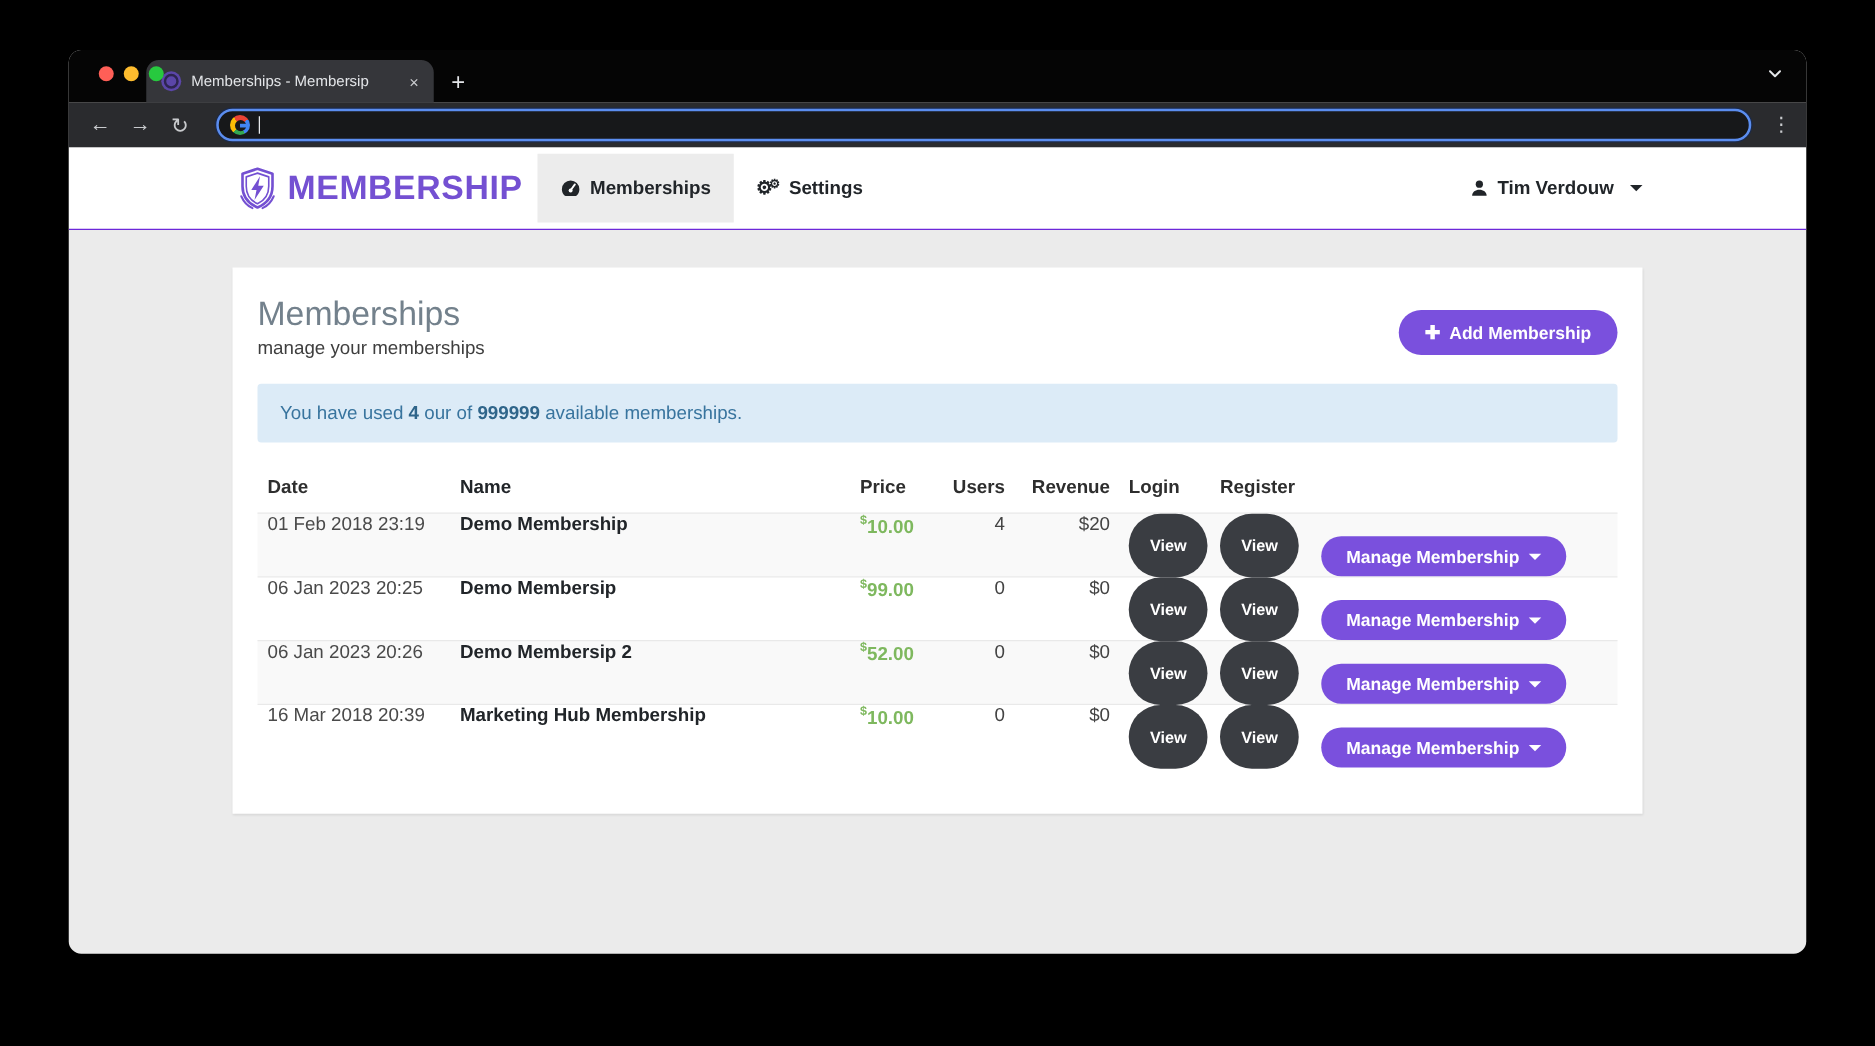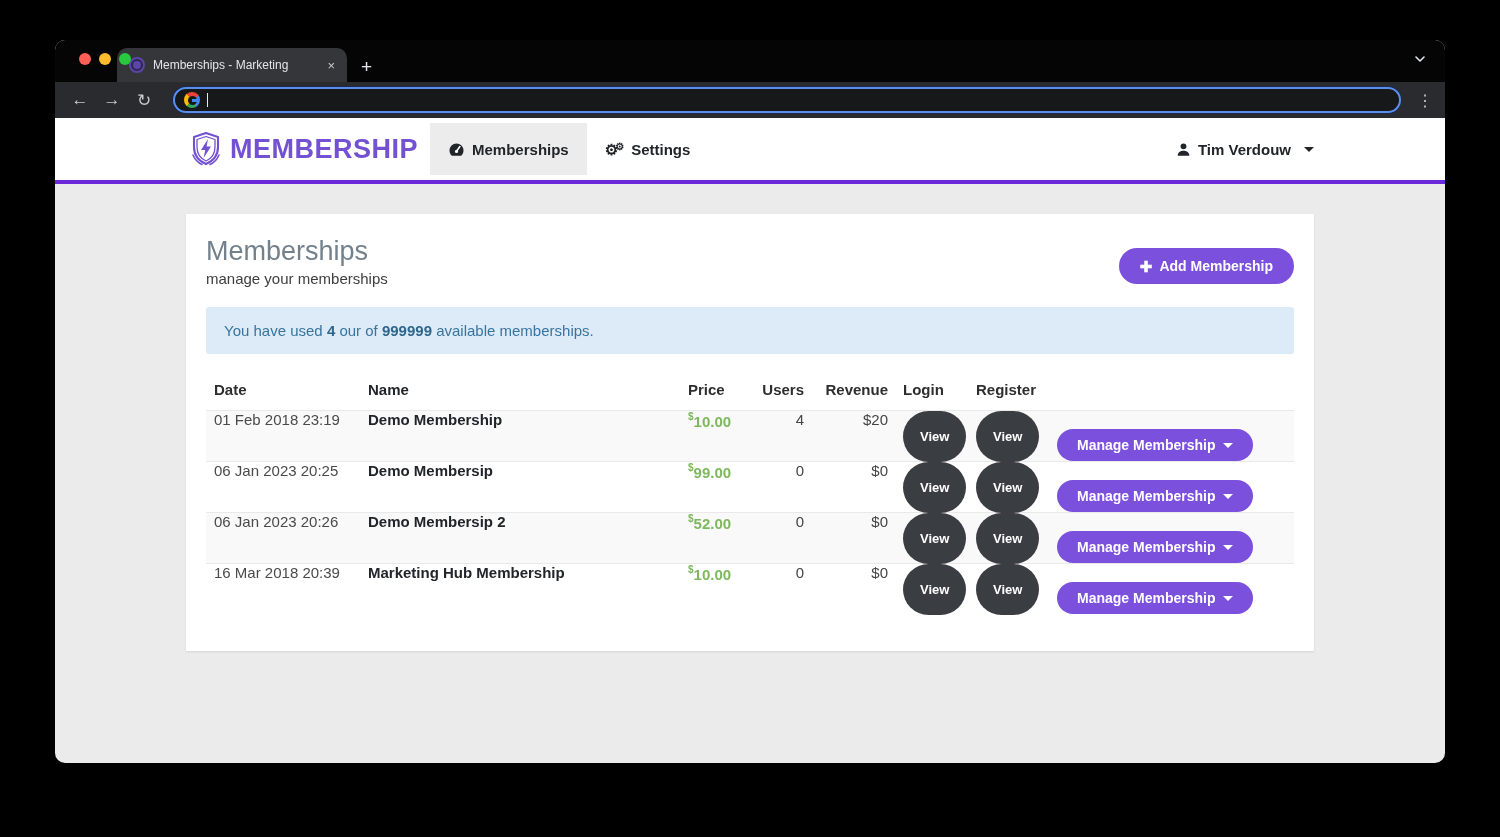--- a/index.html
+++ b/index.html
@@ -30,21 +30,21 @@
   .urlbar { flex:1; height:26px; margin:0 10px; background:#17181a; border-radius:14px;
             border:2px solid #5b8def; box-shadow:0 0 0 1px #1b2a4a; display:flex; align-items:center; padding:0 9px; gap:7px; }
   .g-icon { width:16px; height:16px; border-radius:50%; flex:none; position:relative;
             background:conic-gradient(from -40deg, #ea4335 0 95deg, #4285f4 95deg 190deg, #34a853 190deg 265deg, #fbbc05 265deg 360deg); }
   .g-icon::before { content:""; position:absolute; inset:3.5px; border-radius:50%; background:#17181a; }
   .g-icon::after { content:""; position:absolute; right:1px; top:7px; width:7px; height:3px; background:#4285f4; }
   .caret-blink { width:1px; height:14px; background:#e8eaed; }
   .dots { color:#c8cacd; font-size:16px; margin-left:auto; }
 
   
-  .appbar { height:66px; background:#fff; border-bottom:4px solid #6d28d9; flex:none; }
+  .appbar { height:66px; background:#fff; border-bottom:1px solid #6d28d9; flex:none; }
   .appbar-inner { width:1128px; margin:0 auto; height:100%; display:flex; align-items:center; }
   .brand { display:flex; align-items:center; gap:4px; cursor:pointer; }
   .brand-text { color:#7450d2; font-size:27px; font-weight:bold; letter-spacing:.5px; }
   .mainnav { display:flex; height:100%; margin-left:12px; }
   .nav-item { display:flex; align-items:center; gap:7px; padding:0 18px; font-size:15px; font-weight:bold;
               color:#212529; cursor:pointer; }
   .nav-item.active { background:#ececec; margin:5px 0; }
   .gear-glyphs { font-size:15px; line-height:1; }
   .gear-glyphs .small-gear { font-size:10px; vertical-align:top; margin-left:-3px; }
   .user-menu { margin-left:auto; display:flex; align-items:center; gap:7px; font-size:15px; font-weight:bold;
@@ -102,21 +102,21 @@
 <div class="window">
 
   <div class="tabstrip">
     <div class="traffic">
       <div class="light" style="background:#ff5f57"></div>
       <div class="light" style="background:#febc2e"></div>
       <div class="light" style="background:#27c93f"></div>
     </div>
     <div class="tab">
       <div class="tab-favicon"></div>
-      <div class="tab-title">Memberships - Marketing</div>
+      <div class="tab-title">Memberships - Membersip</div>
       <div class="tab-close">×</div>
     </div>
     <div class="newtab-btn">+</div>
     <div class="strip-chevron">
       <svg width="14" height="14" viewBox="0 0 14 14">
           <polyline points="3,5 7,9 11,5" fill="none" stroke="#e3e5e8" stroke-width="1.6" stroke-linecap="round" stroke-linejoin="round"></polyline>
         </svg>
     </div>
   </div>
 

